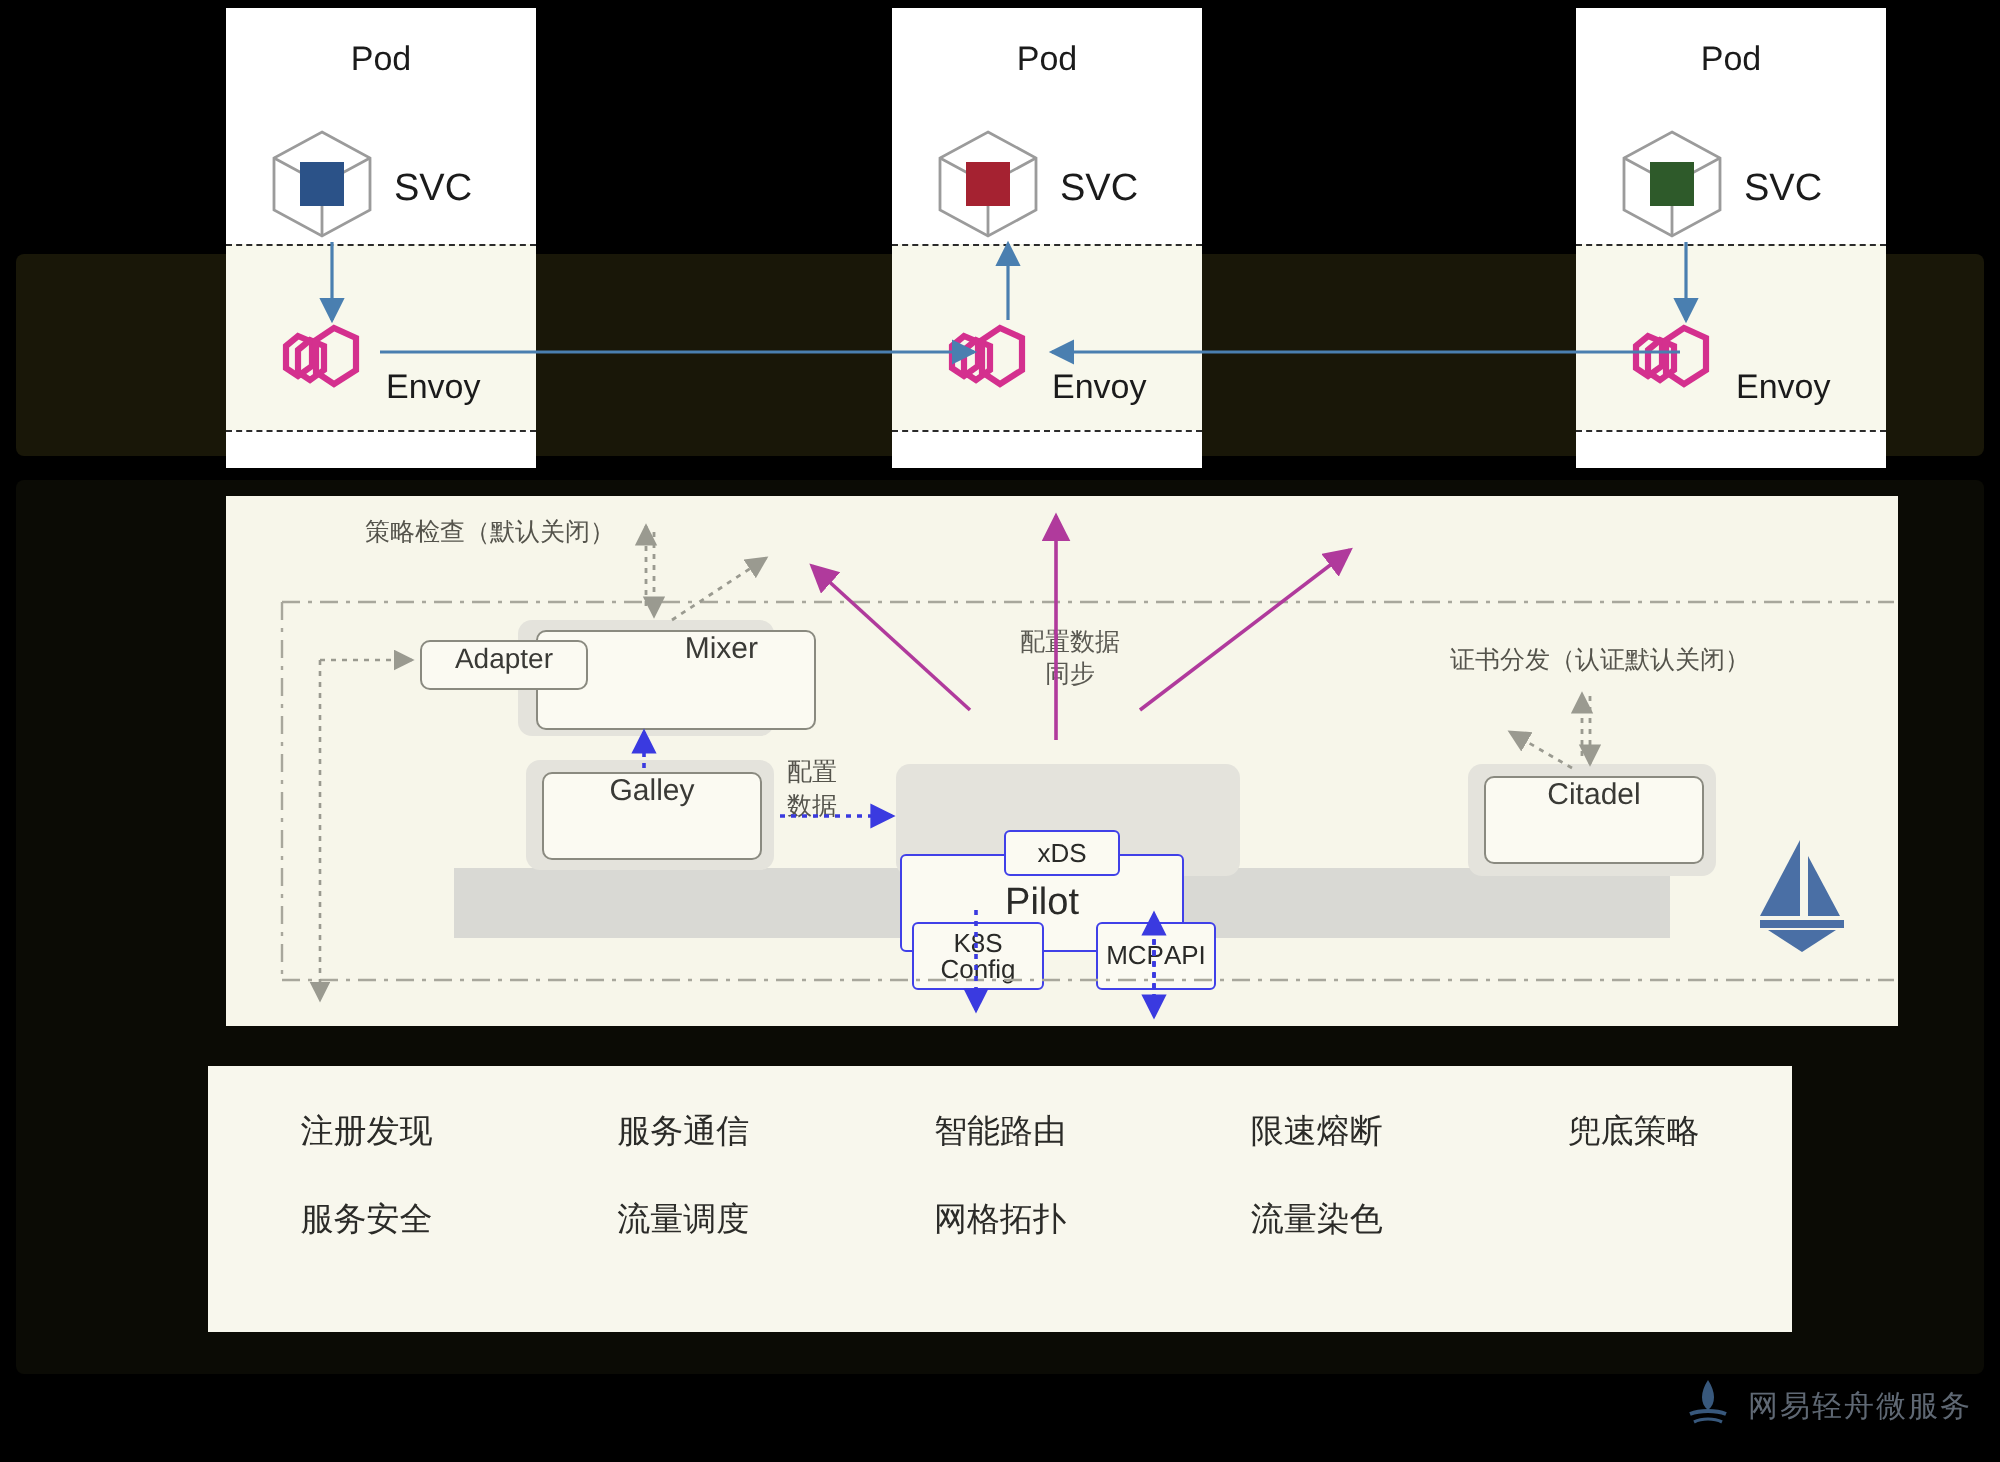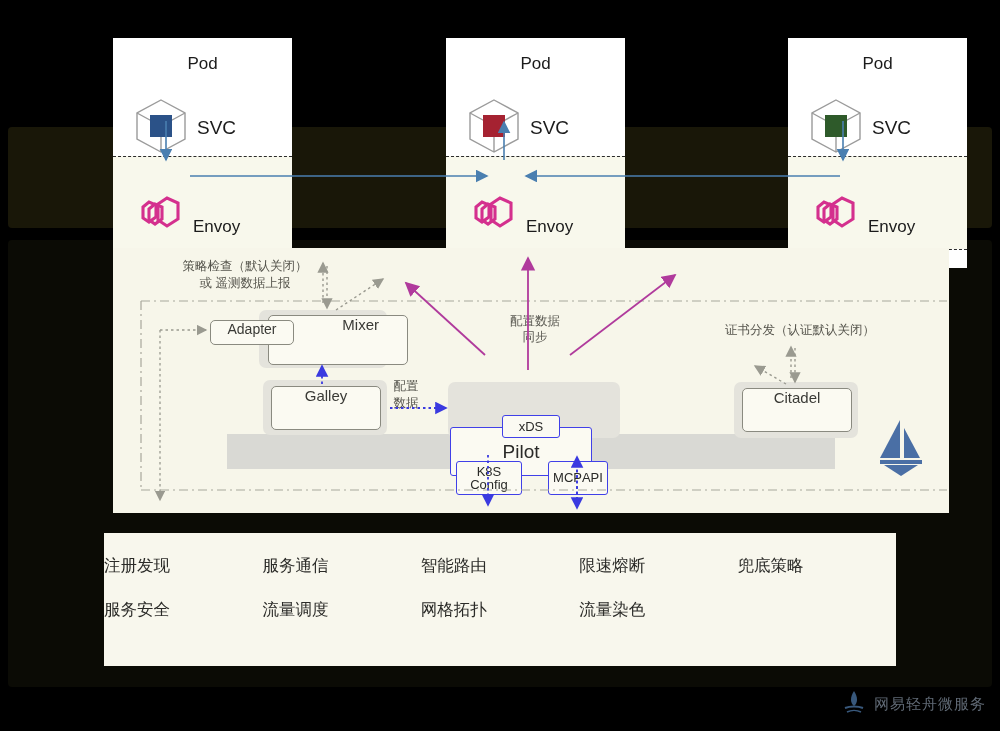--- a/index.html
+++ b/index.html
@@ -9,21 +9,21 @@
 
   
   .dataplane-band{position:absolute;left:8px;top:127px;width:984px;height:101px;
       background:#191708;border-radius:4px;}
 
   
   .controlplane-band{position:absolute;left:8px;top:240px;width:984px;height:447px;
       background:#0b0b05;border-radius:4px;}
 
   
-  .pod{position:absolute;top:4px;width:179px;height:230px;background:#fff;margin-top:34px;}
+  .pod{position:absolute;top:4px;width:155px;height:230px;background:#fff;}
   .pod-title{position:absolute;top:16px;left:0;width:100%;text-align:center;
       font-size:17px;color:#1b1b1b;}
   .pod-upper-line{position:absolute;left:0;width:100%;top:118px;
       border-top:1.5px dashed #2b2b2b;}
   .pod-lower-line{position:absolute;left:0;width:100%;top:211px;
       border-top:1.5px dashed #2b2b2b;}
   .pod-sidecar-tint{position:absolute;left:0;top:118px;width:100%;height:93px;
       background:#f8f8ec;}
   .svc-row{position:absolute;top:60px;left:22px;display:flex;align-items:center;gap:10px;}
   .svc-label{font-size:19px;color:#1b1b1b;}
@@ -44,21 +44,21 @@
       text-align:center;line-height:1.02;margin-top:40px;}
 
   .cp-note{position:absolute;color:#55544c;font-size:12.5px;line-height:1.35;text-align:center;}
   .cp-note-pink{position:absolute;color:#5a5952;font-size:12.5px;line-height:1.3;text-align:center;}
 
   
   .features{position:absolute;left:104px;top:533px;width:792px;height:133px;
       background:#f8f7ed;}
   .feat-grid{position:absolute;left:0;top:22px;width:100%;
       display:grid;grid-template-columns:repeat(5,1fr);row-gap:22px;}
-  .feat{font-size:16.5px;color:#2b2b28;}
+  .feat{font-size:16.5px;color:#2b2b28;text-align:center;}
 
   
   .watermark{position:absolute;right:14px;bottom:12px;display:flex;align-items:center;gap:7px;
       opacity:.62;}
   .wm-text{font-size:15px;color:#9aa9bb;letter-spacing:1px;}
 
   svg{overflow:visible;}
   .ovl{position:absolute;left:0;top:0;width:1000px;height:731px;pointer-events:none;}
 </style>
 </head>
@@ -200,21 +200,20 @@
     <svg width="50" height="62" viewBox="0 0 50 62">
       <polygon points="24,2 24,40 4,40" fill="#4a6fa5"></polygon>
       <polygon points="28,10 44,40 28,40" fill="#4a6fa5"></polygon>
       <rect x="4" y="42" width="42" height="4" fill="#4a6fa5"></rect>
       <polygon points="8,47 42,47 25,58" fill="#4a6fa5"></polygon>
     </svg>
   </div>
 
   <div class="cp-note" style="left:155px;top:258px;width:180px;">
     <div>策略检查（默认关闭）</div>
-    <div>或 遥测数据上报</div>
   </div>
 
   <div class="cp-note-pink" style="left:487px;top:313px;width:96px;">
     <div>配置数据</div>
     <div>同步</div>
   </div>
 
   <div class="cp-note" style="left:384px;top:378px;width:44px;">
     <div>配置</div>
     <div>数据</div>

